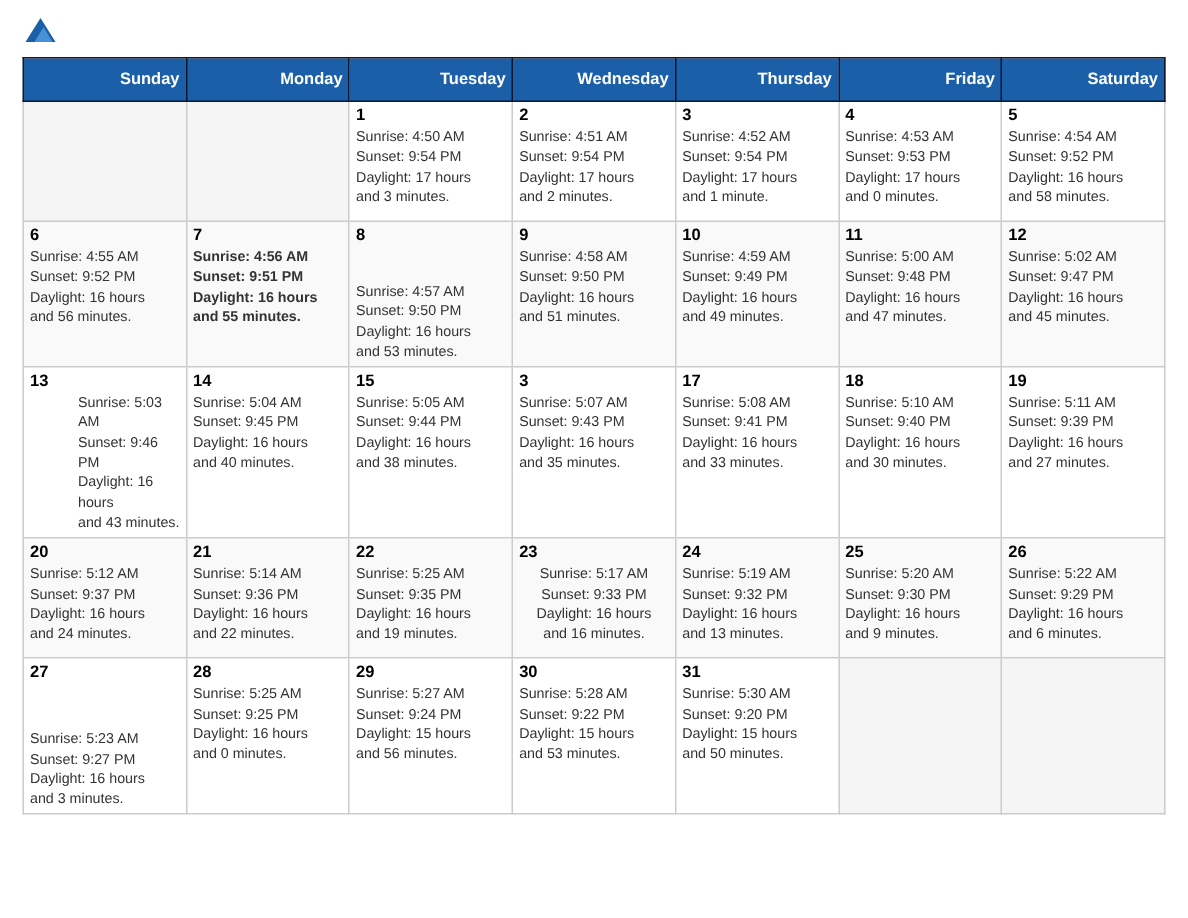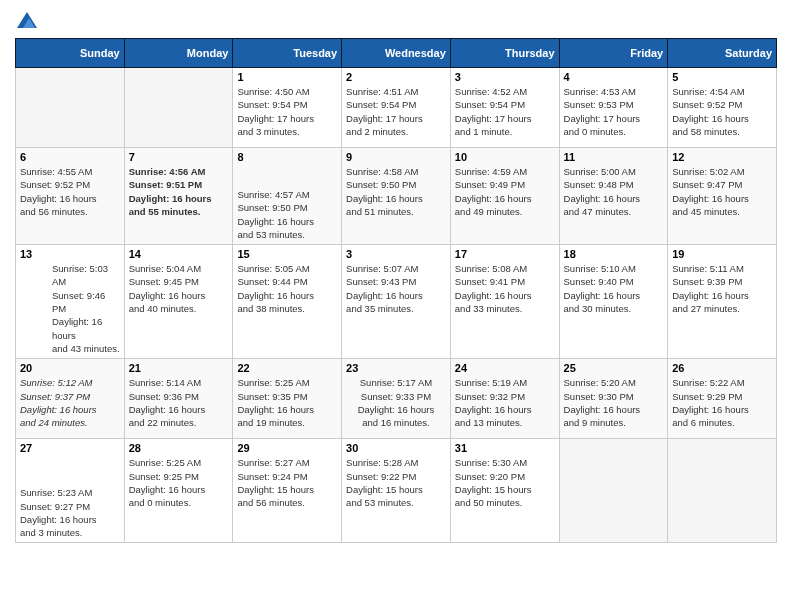--- a/index.html
+++ b/index.html
@@ -265,21 +265,21 @@
             <span class="day-number">19</span>
             <div class="day-info" style="white-space: pre-line;">Sunrise: 5:11 AM
 Sunset: 9:39 PM
 Daylight: 16 hours
 and 27 minutes.</div>
           </td>
         </tr>
         <tr>
           <td>
             <span class="day-number">20</span>
-            <div class="day-info" style="white-space: pre-line; font-style: italic;">Sunrise: 5:12 AM
+            <div class="day-info" style="white-space: pre-line;">Sunrise: 5:12 AM
 Sunset: 9:37 PM
 Daylight: 16 hours
 and 24 minutes.</div>
           </td>
           <td>
             <span class="day-number">21</span>
             <div class="day-info" style="white-space: pre-line;">Sunrise: 5:14 AM
 Sunset: 9:36 PM
 Daylight: 16 hours
 and 22 minutes.</div>

